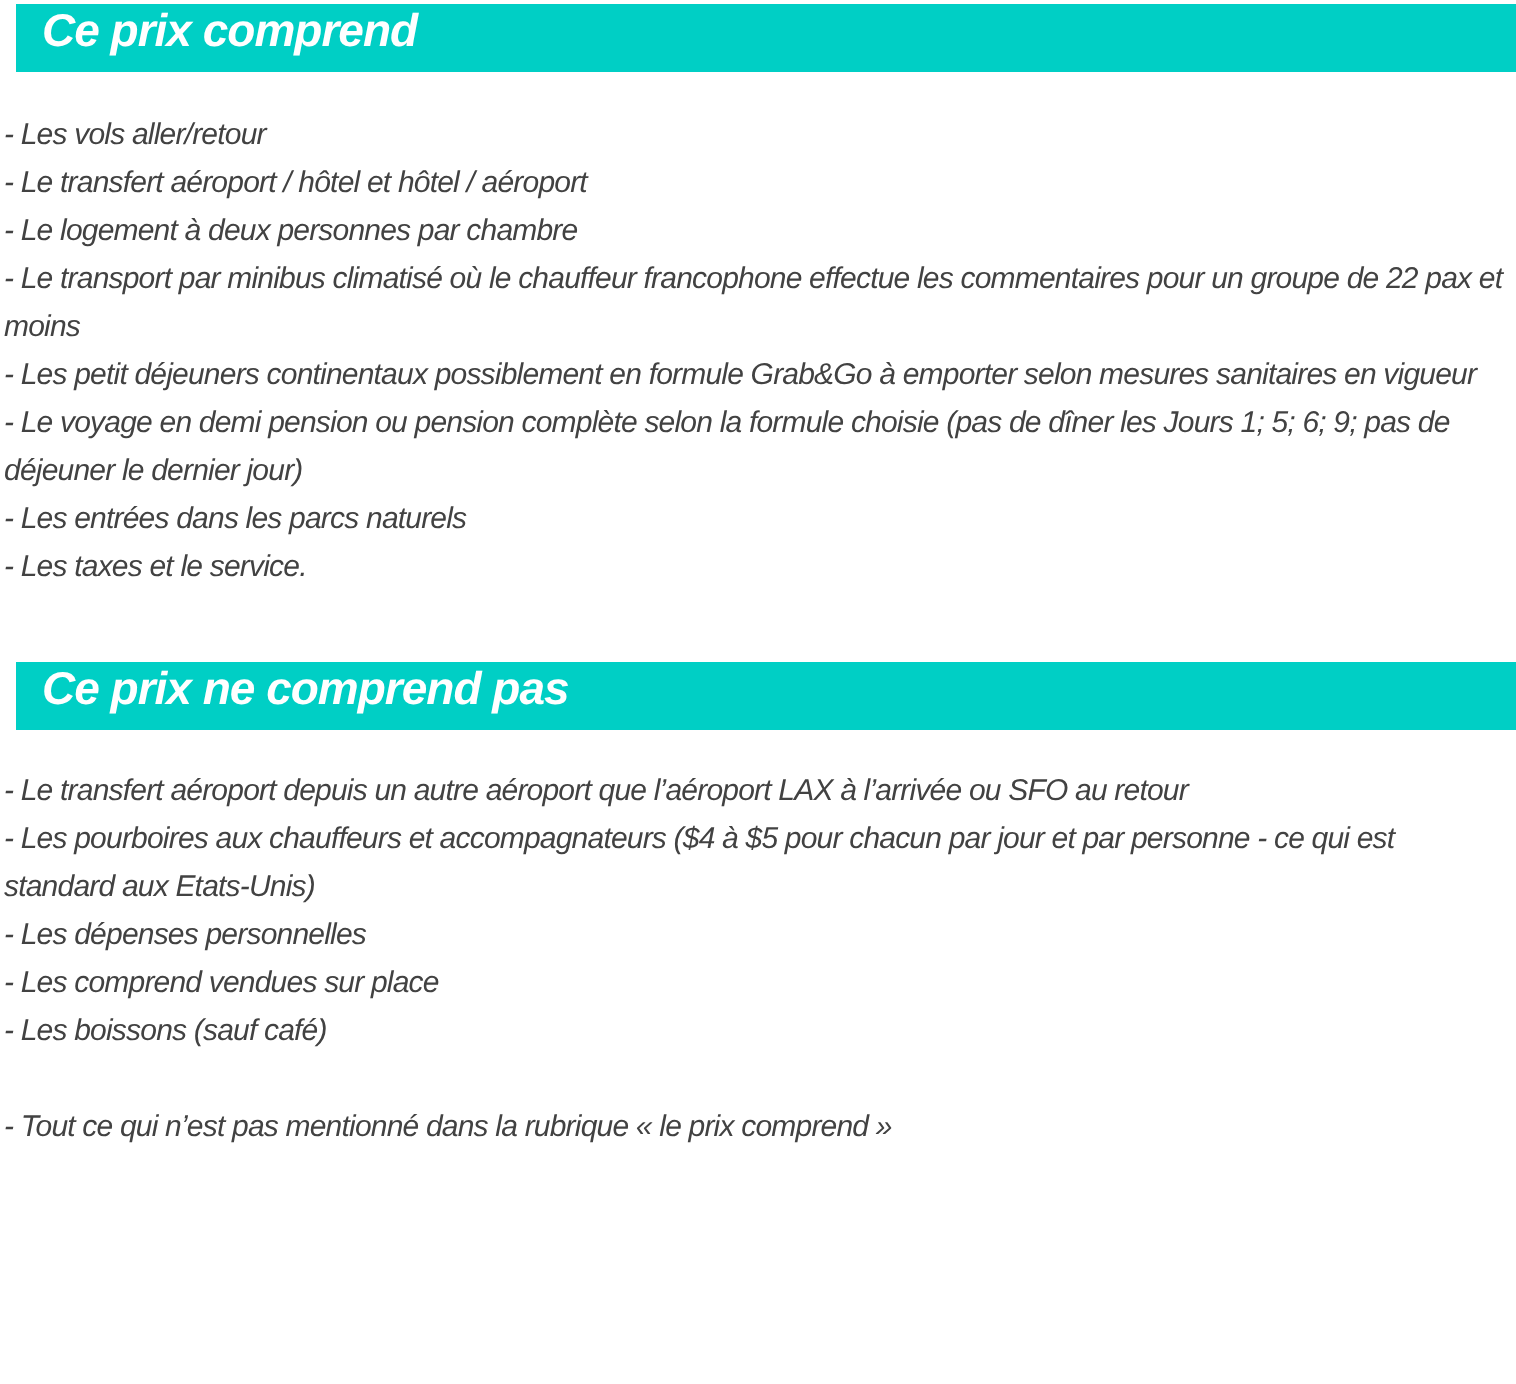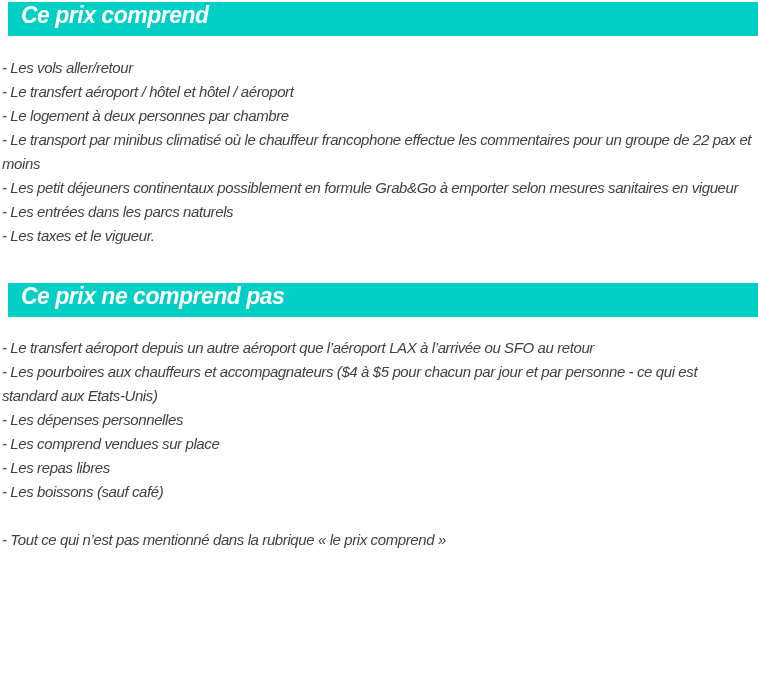--- a/index.html
+++ b/index.html
@@ -56,32 +56,32 @@
   <header class="bar bar-1">
     <h2>Ce prix comprend</h2>
   </header>
 
   <div class="items items-1">
       <p class="item">- Les vols aller/retour</p>
       <p class="item">- Le transfert aéroport / hôtel et hôtel / aéroport</p>
       <p class="item">- Le logement à deux personnes par chambre</p>
       <p class="item">- Le transport par minibus climatisé où le chauffeur francophone effectue les commentaires pour un groupe de 22 pax et moins</p>
       <p class="item">- Les petit déjeuners continentaux possiblement en formule Grab&amp;Go à emporter selon mesures sanitaires en vigueur</p>
+      <p class="item">- Le voyage en demi pension ou pension complète selon la formule choisie (pas de dîner les Jours 1; 5; 6; 9; pas de déjeuner le dernier jour)</p>
       <p class="item">- Les entrées dans les parcs naturels</p>
-      <p class="item">- Les taxes et le vigueur.</p>
+      <p class="item">- Les taxes et le service.</p>
     </div>
 
   <header class="bar bar-2">
     <h2>Ce prix ne comprend pas</h2>
   </header>
 
   <div class="items items-2">
       <p class="item">- Le transfert aéroport depuis un autre aéroport que l’aéroport LAX à l’arrivée ou SFO au retour</p>
       <p class="item">- Les pourboires aux chauffeurs et accompagnateurs ($4 à $5 pour chacun par jour et par personne - ce qui est standard aux Etats-Unis)</p>
       <p class="item">- Les dépenses personnelles</p>
       <p class="item">- Les comprend vendues sur place</p>
-      <p class="item">- Les repas libres</p>
       <p class="item">- Les boissons (sauf café)</p>
       <p class="item"></p>
       <p class="item">- Tout ce qui n’est pas mentionné dans la rubrique « le prix comprend »</p>
     </div>
 
 </div>
 
 </body></html>

